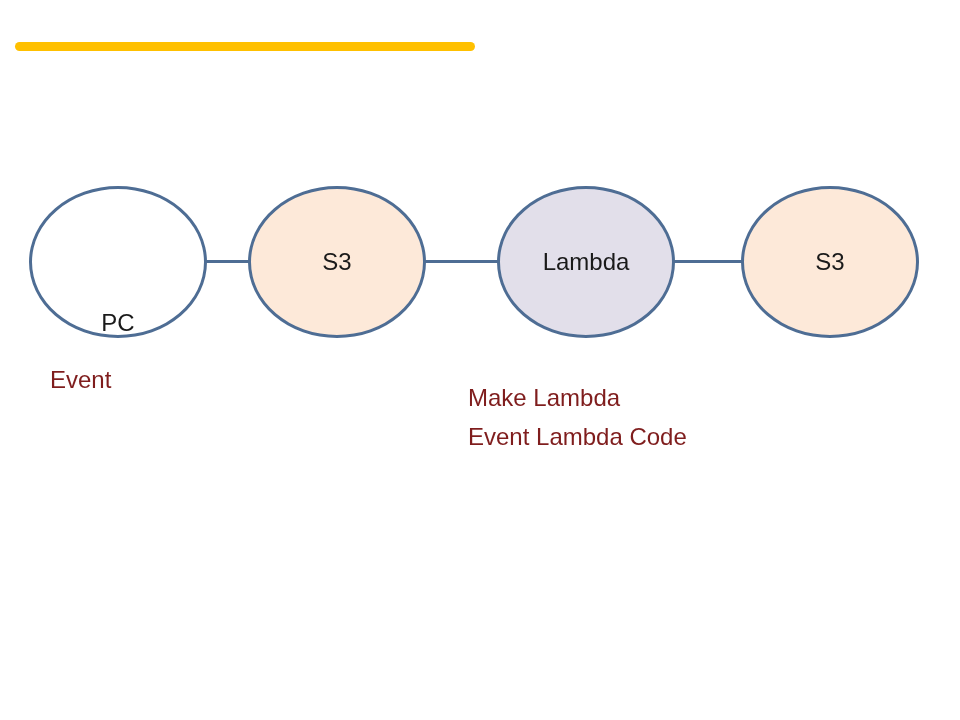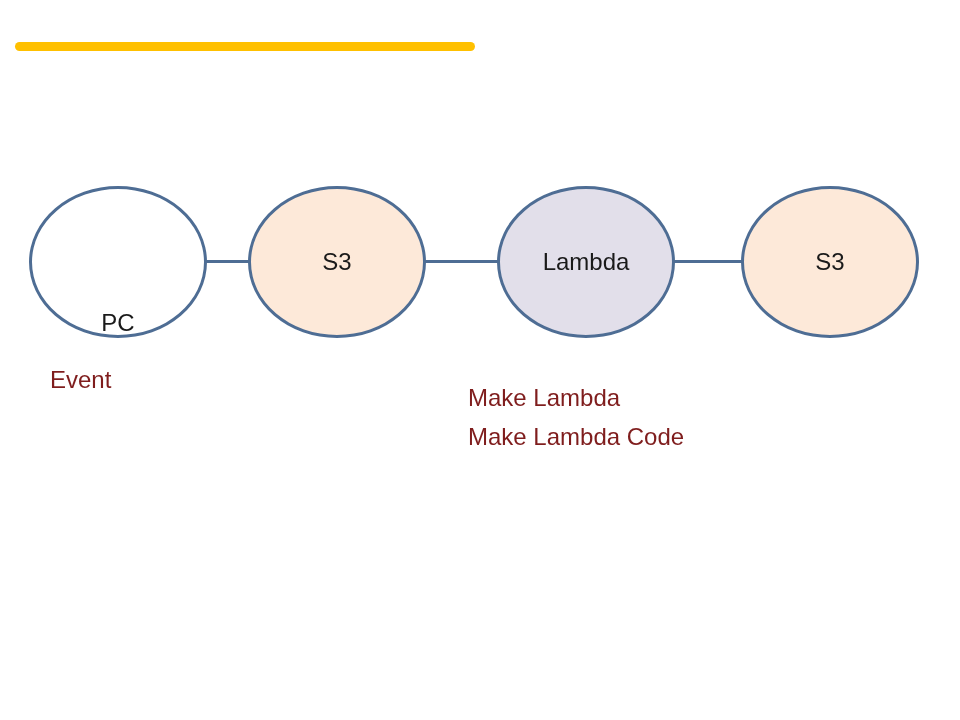--- a/index.html
+++ b/index.html
@@ -92,15 +92,15 @@
   </div>
 
   <div class="node node-s3-dst" style="background-color: rgb(253, 233, 217); border-color: rgb(78, 109, 148);">
     <span class="node-label">S3</span>
   </div>
 
   <div class="caption caption-event">Event</div>
 
   <div class="caption caption-make-lambda">Make Lambda</div>
 
-  <div class="caption caption-make-lambda-code">Make Lambda Code</div>
+  <div class="caption caption-make-lambda-code">Event Lambda Code</div>
 
 </div>
 
 </body></html>

